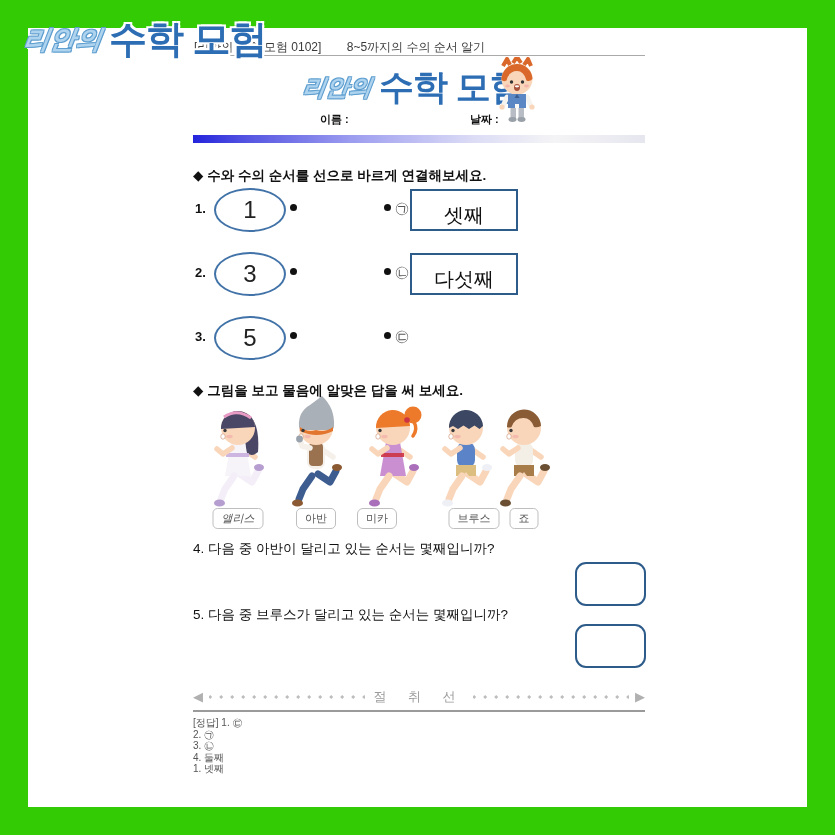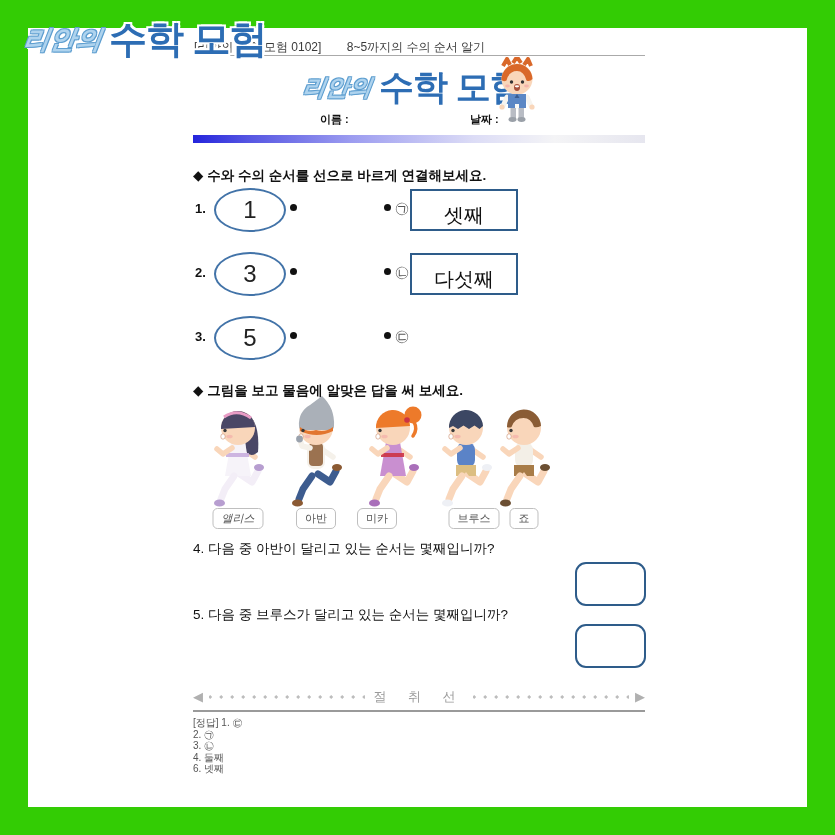--- a/index.html
+++ b/index.html
@@ -255,14 +255,14 @@
   <span class="cut-dots"></span>
   <span class="cut-arrow">▶</span>
 </div>
 <div class="abs foot-rule"></div>
 
 <div class="abs answers">
   <div>[정답] 1. ㉢</div>
   <div>2. ㉠</div>
   <div>3. ㉡</div>
   <div>4. 둘째</div>
-  <div>6. 넷째</div>
+  <div>1. 넷째</div>
 </div>
 
 </body></html>

